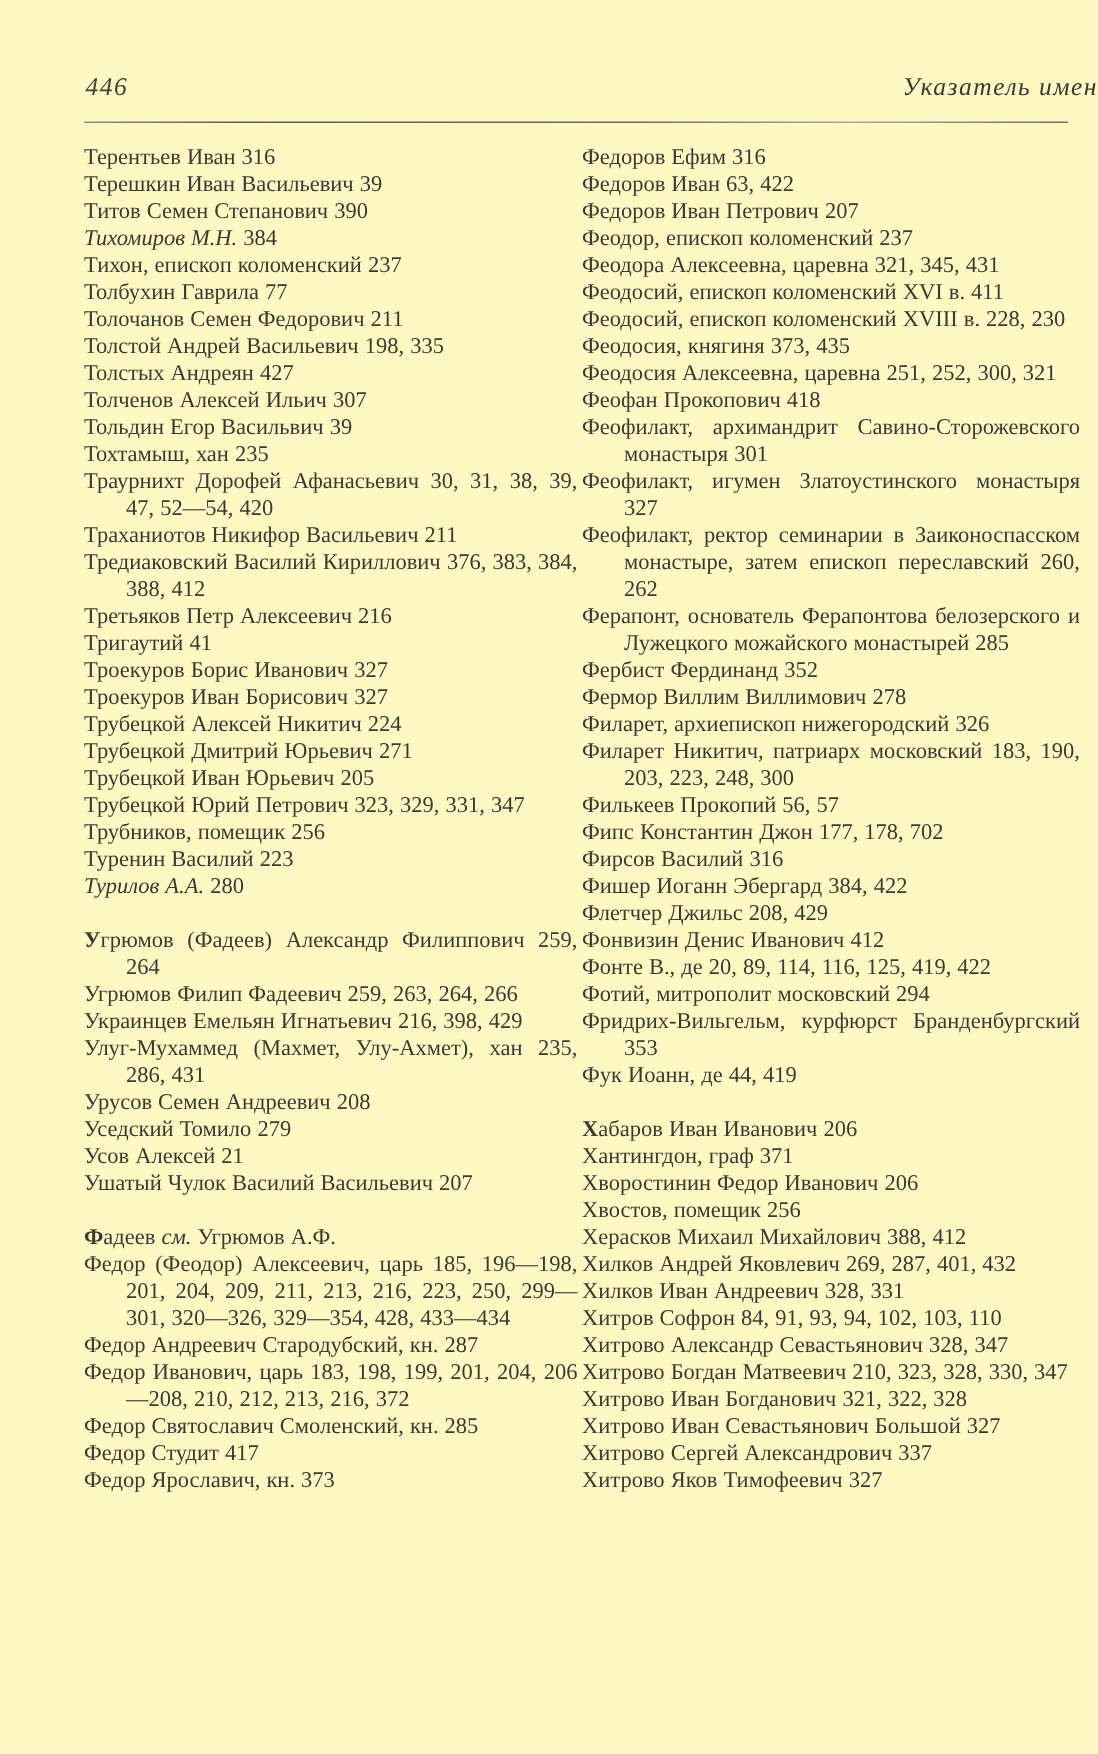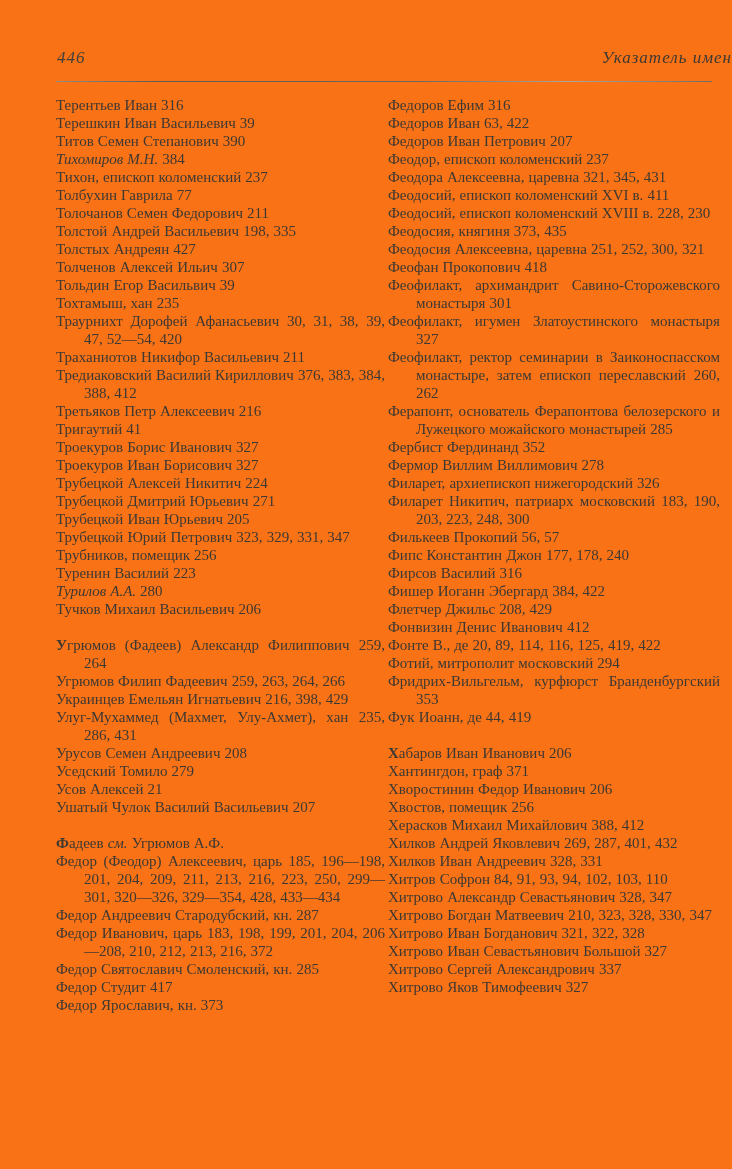--- a/index.html
+++ b/index.html
@@ -3,21 +3,21 @@
 <meta charset="utf-8">
 <style>
   html,body{margin:0;padding:0;}
   body{
     width:732px;height:1169px;
     background:#f4f3f0;
     font-family:"Liberation Serif","DejaVu Serif",serif;
   }
   .sheet{
     position:relative;width:732px;height:1169px;overflow:hidden;
-    background:#f97316;
+    background:#fef9c3;
     color:#3c3833;
   }
   .pagenum{
     position:absolute;left:57px;top:48px;
     font-style:italic;font-size:17px;color:#433f3a;
     letter-spacing:1px;
   }
   .running-title{
     position:absolute;left:0;right:0;top:48px;
     text-align:right;font-style:italic;font-size:17px;
@@ -72,21 +72,20 @@
         <p class="entry"><span>Тригаутий 41</span></p>
         <p class="entry"><span>Троекуров Борис Иванович 327</span></p>
         <p class="entry"><span>Троекуров Иван Борисович 327</span></p>
         <p class="entry"><span>Трубецкой Алексей Никитич 224</span></p>
         <p class="entry"><span>Трубецкой Дмитрий Юрьевич 271</span></p>
         <p class="entry"><span>Трубецкой Иван Юрьевич 205</span></p>
         <p class="entry"><span>Трубецкой Юрий Петрович 323, 329, 331, 347</span></p>
         <p class="entry"><span>Трубников, помещик 256</span></p>
         <p class="entry"><span>Туренин Василий 223</span></p>
         <p class="entry"><i>Турилов А.А.</i><span> 280</span></p>
-        <p class="entry"><span>Тучков Михаил Васильевич 206</span></p>
         <p class="entry gap"><b>У</b><span>грюмов (Фадеев) Александр Филиппович 259, 264</span></p>
         <p class="entry"><span>Угрюмов Филип Фадеевич 259, 263, 264, 266</span></p>
         <p class="entry"><span>Украинцев Емельян Игнатьевич 216, 398, 429</span></p>
         <p class="entry"><span>Улуг-Мухаммед (Махмет, Улу-Ахмет), хан 235, 286, 431</span></p>
         <p class="entry"><span>Урусов Семен Андреевич 208</span></p>
         <p class="entry"><span>Уседский Томило 279</span></p>
         <p class="entry"><span>Усов Алексей 21</span></p>
         <p class="entry"><span>Ушатый Чулок Василий Васильевич 207</span></p>
         <p class="entry gap"><b>Ф</b><span>адеев </span><i>см.</i><span> Угрюмов А.Ф.</span></p>
         <p class="entry"><span>Федор (Феодор) Алексеевич, царь 185, 196—198, 201, 204, 209, 211, 213, 216, 223, 250, 299—301, 320—326, 329—354, 428, 433—434</span></p>
@@ -109,21 +108,21 @@
         <p class="entry"><span>Феофан Прокопович 418</span></p>
         <p class="entry"><span>Феофилакт, архимандрит Савино-Сторожевского монастыря 301</span></p>
         <p class="entry"><span>Феофилакт, игумен Златоустинского монастыря 327</span></p>
         <p class="entry"><span>Феофилакт, ректор семинарии в Заиконоспасском монастыре, затем епископ переславский 260, 262</span></p>
         <p class="entry"><span>Ферапонт, основатель Ферапонтова белозерского и Лужецкого можайского монастырей 285</span></p>
         <p class="entry"><span>Фербист Фердинанд 352</span></p>
         <p class="entry"><span>Фермор Виллим Виллимович 278</span></p>
         <p class="entry"><span>Филарет, архиепископ нижегородский 326</span></p>
         <p class="entry"><span>Филарет Никитич, патриарх московский 183, 190, 203, 223, 248, 300</span></p>
         <p class="entry"><span>Филькеев Прокопий 56, 57</span></p>
-        <p class="entry"><span>Фипс Константин Джон 177, 178, 240</span></p>
+        <p class="entry"><span>Фипс Константин Джон 177, 178, 702</span></p>
         <p class="entry"><span>Фирсов Василий 316</span></p>
         <p class="entry"><span>Фишер Иоганн Эбергард 384, 422</span></p>
         <p class="entry"><span>Флетчер Джильс 208, 429</span></p>
         <p class="entry"><span>Фонвизин Денис Иванович 412</span></p>
         <p class="entry"><span>Фонте В., де 20, 89, 114, 116, 125, 419, 422</span></p>
         <p class="entry"><span>Фотий, митрополит московский 294</span></p>
         <p class="entry"><span>Фридрих-Вильгельм, курфюрст Бранденбургский 353</span></p>
         <p class="entry"><span>Фук Иоанн, де 44, 419</span></p>
         <p class="entry gap"><b>Х</b><span>абаров Иван Иванович 206</span></p>
         <p class="entry"><span>Хантингдон, граф 371</span></p>

